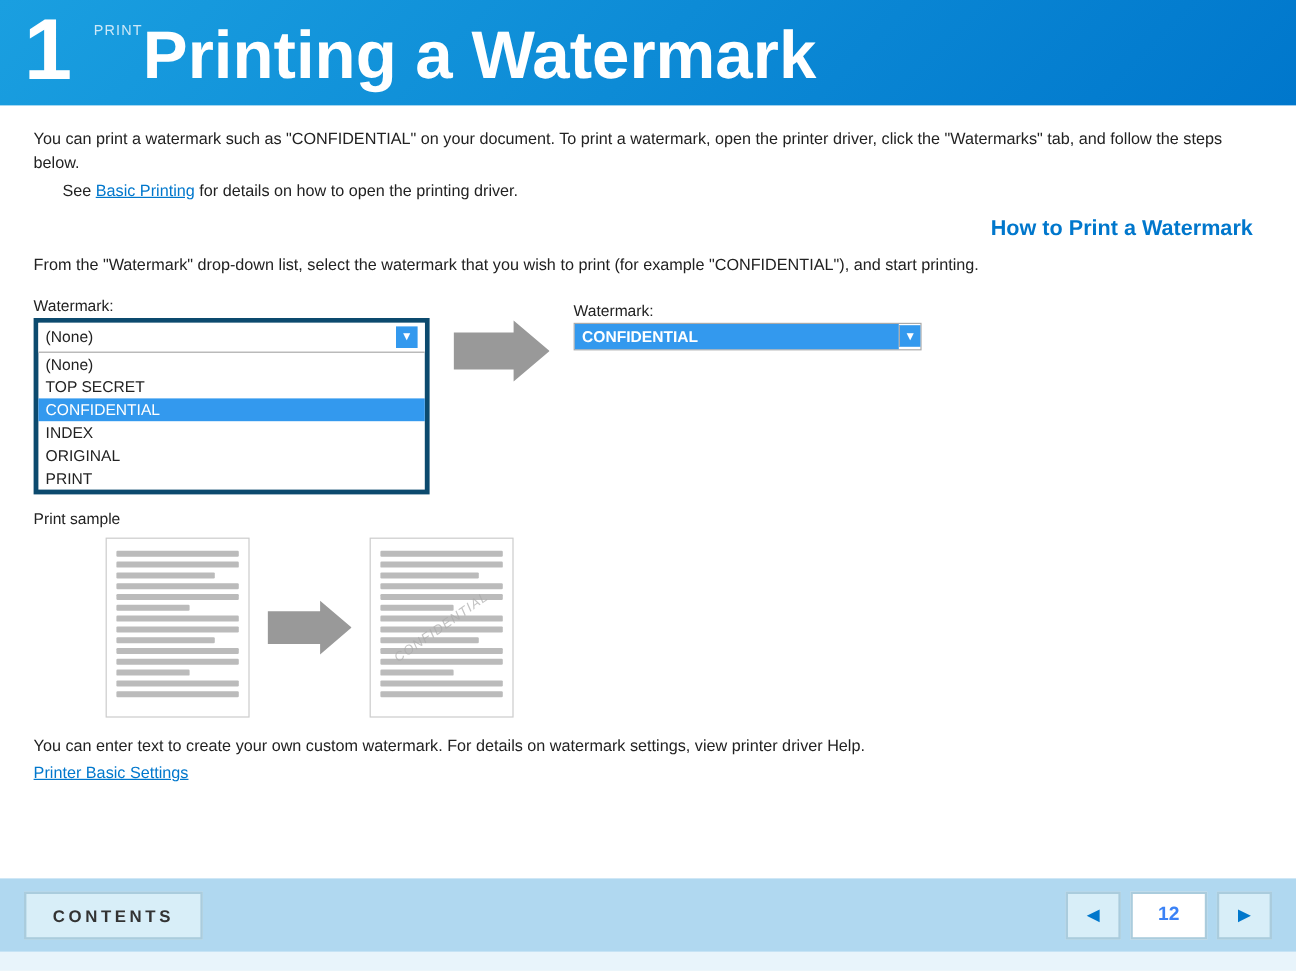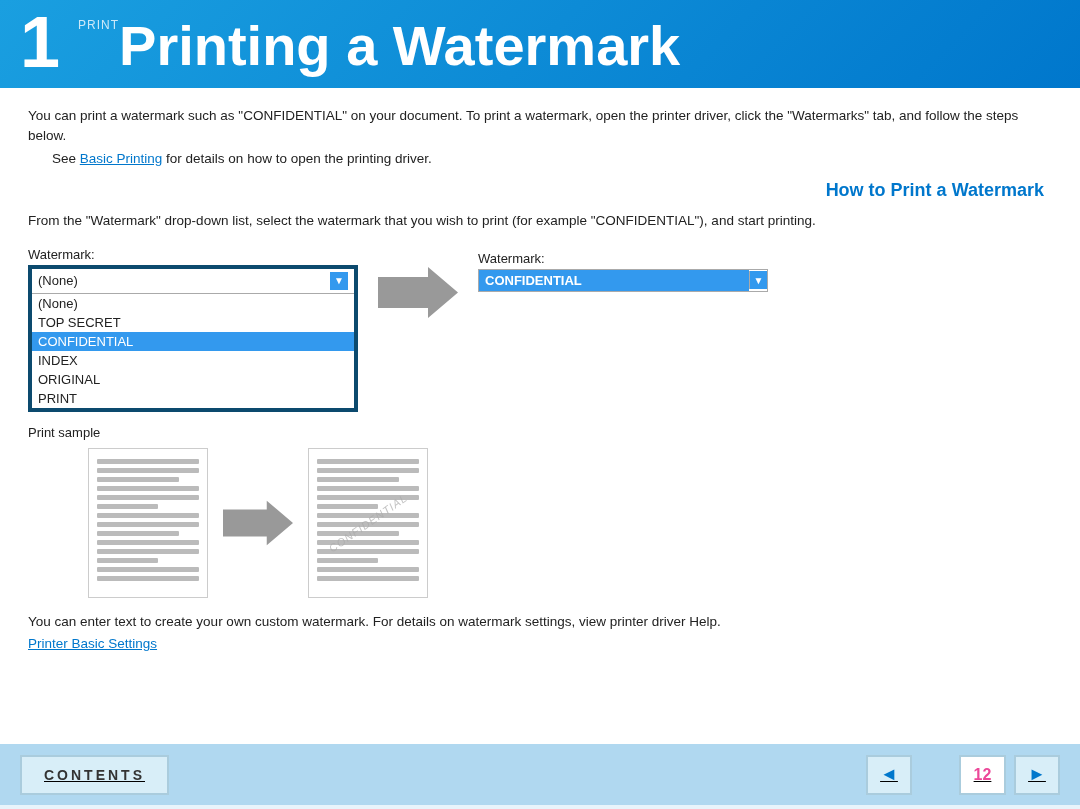--- a/index.html
+++ b/index.html
@@ -249,24 +249,23 @@
     }
 
     
     .footer {
       background: #b0d8f0;
       height: 61px;
       display: flex;
       align-items: center;
       padding: 0 20px;
       position: absolute;
-      bottom: 4px;
+      bottom: 16px;
       left: 0;
       right: 0;
-      text-decoration: underline;
     }
 
     .footer-btn {
       background: #d8eef8;
       border: 2px solid #aaccdd;
       padding: 10px 22px;
       font-size: 14px;
       letter-spacing: 3px;
       color: #333;
       cursor: pointer;
@@ -294,29 +293,28 @@
       justify-content: center;
       cursor: pointer;
       font-size: 18px;
       color: #0077cc;
       font-weight: bold;
     }
 
     .footer-page-num {
       background: white;
       border: 2px solid #aaccdd;
-      width: 47px;
+      width: 64px;
       height: 40px;
       display: flex;
       align-items: center;
       justify-content: center;
       font-size: 16px;
-      color: #ec4899;
-      font-weight: bold;
-      margin-left: 39px;
+      color: #3b82f6;
+      font-weight: bold;
     }
 
     
     .demo-wrapper {
       display: flex;
       align-items: flex-start;
       margin-bottom: 13px;
     }
 
     .right-dd-wrapper {

